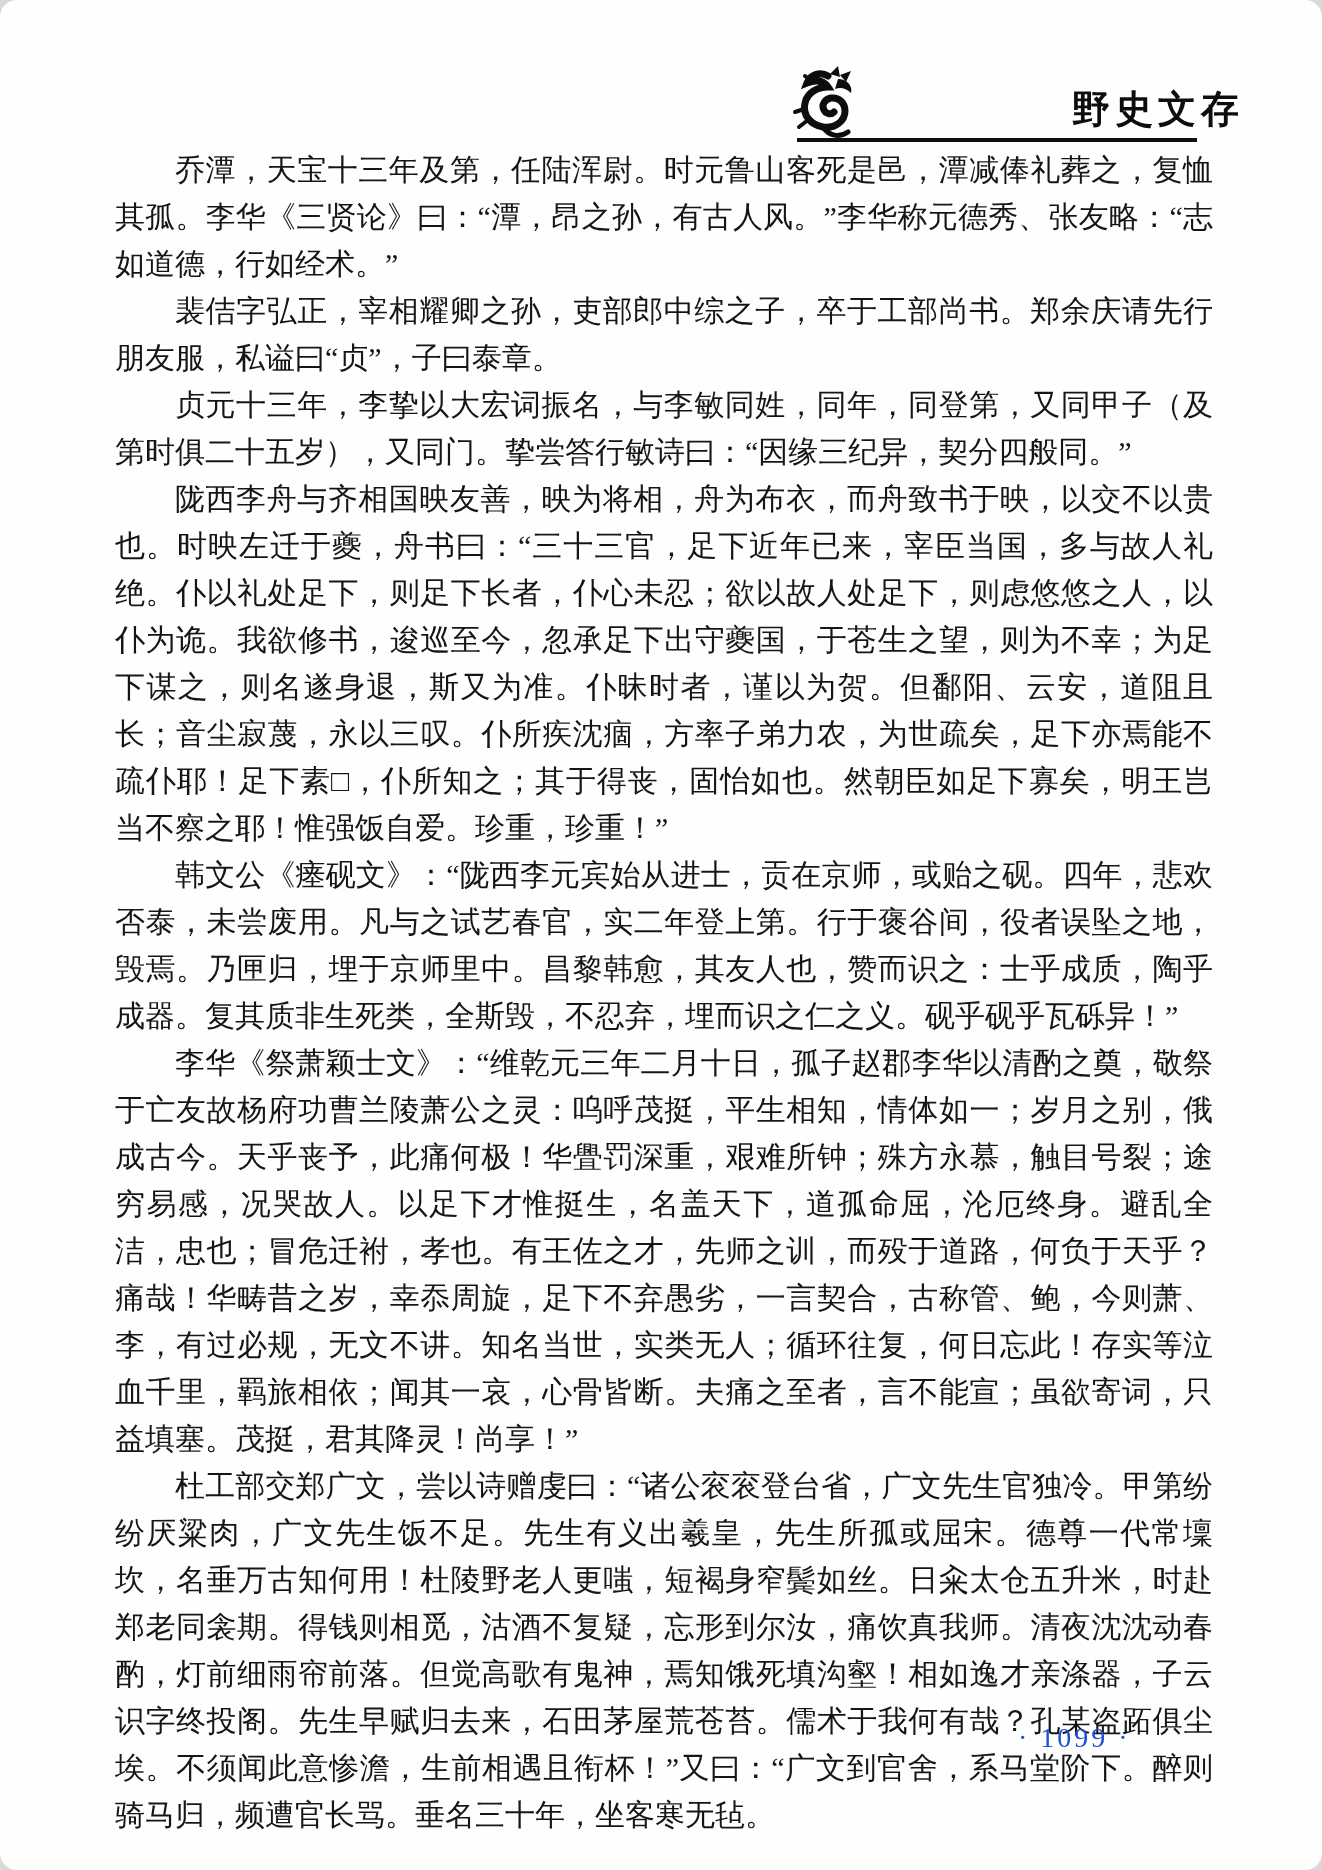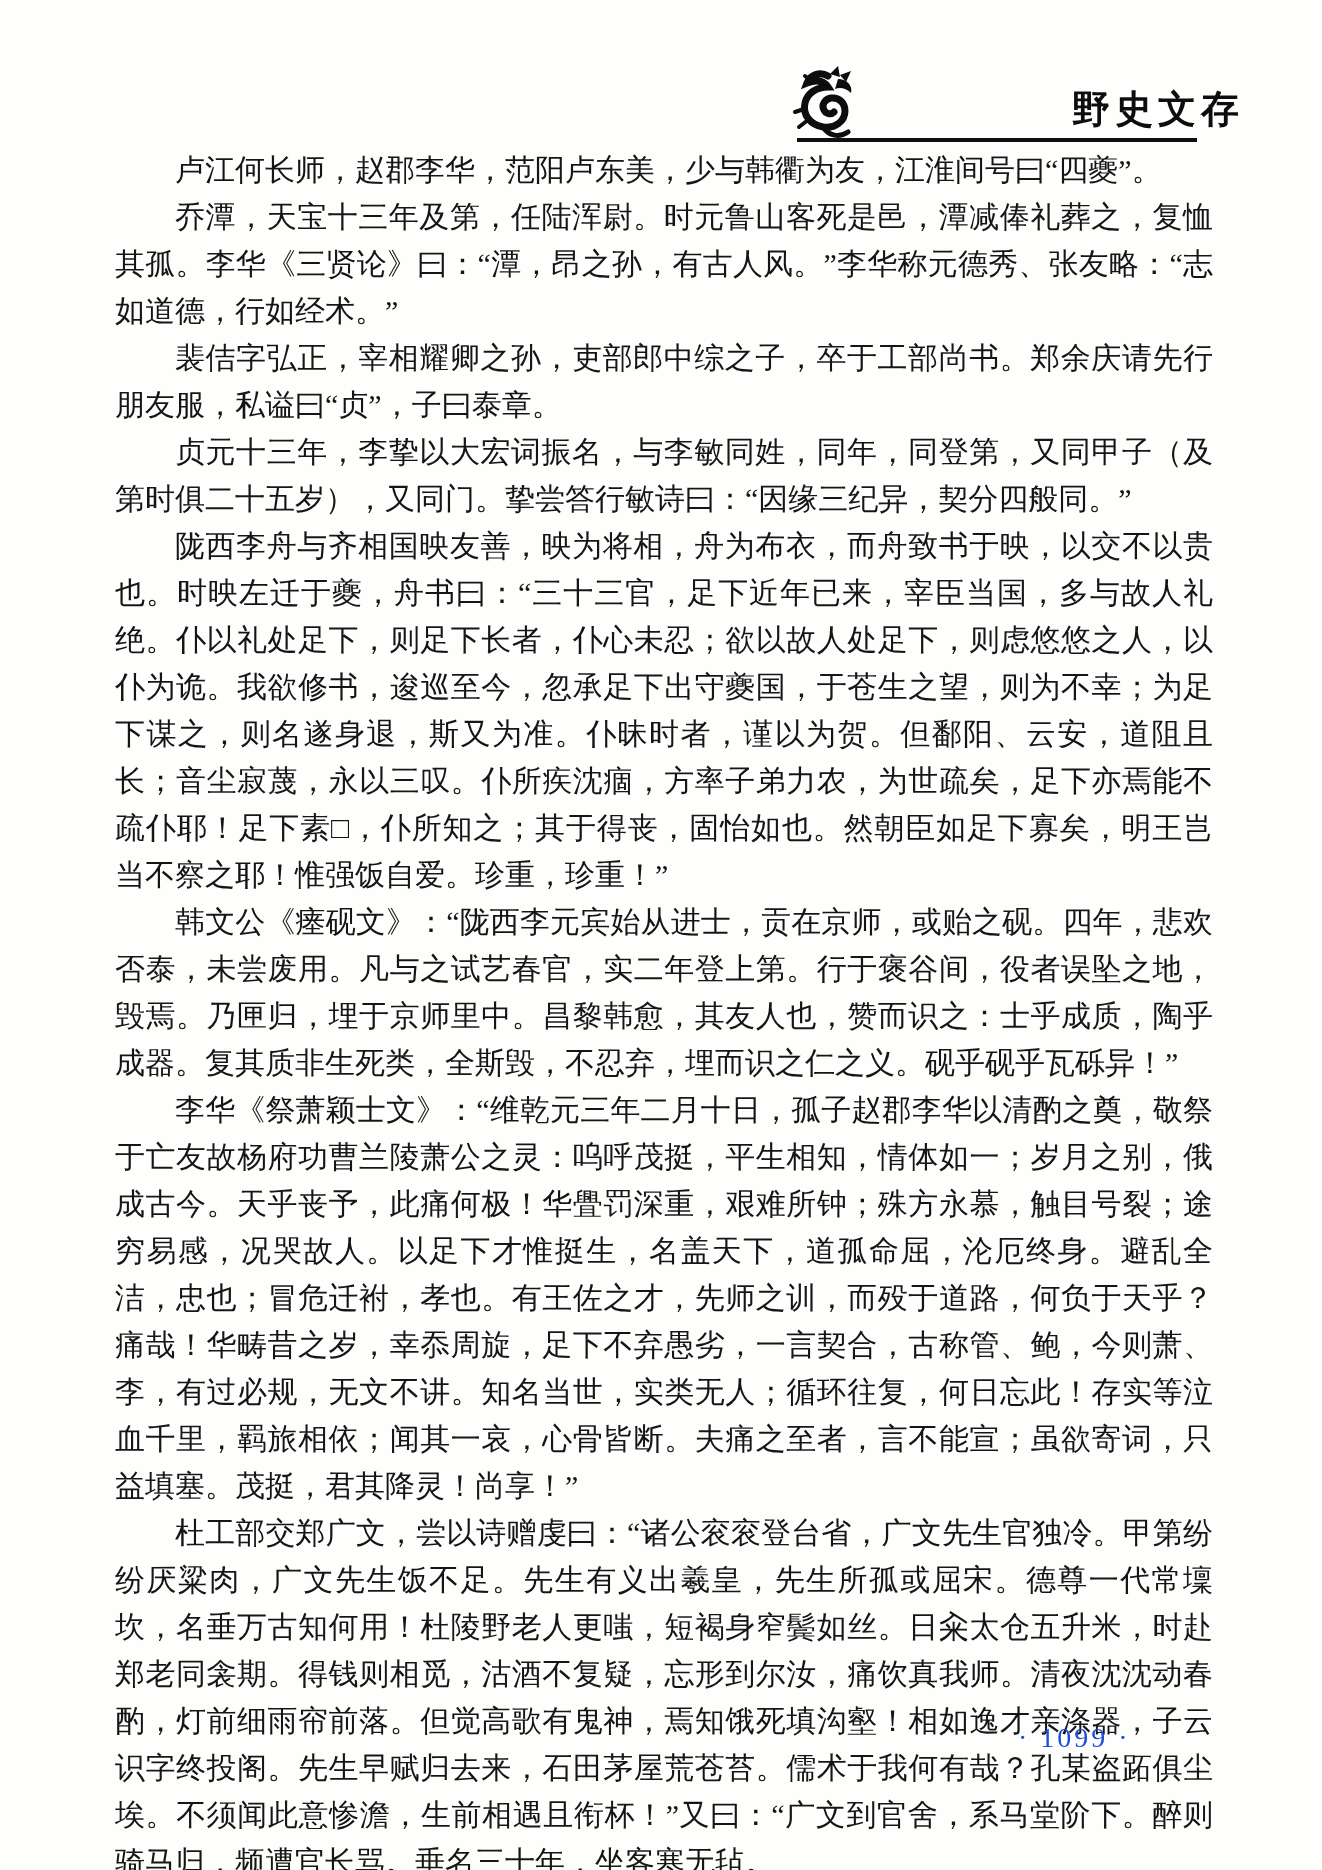--- a/index.html
+++ b/index.html
@@ -7,20 +7,21 @@
   .page {
     position: relative;
     width: 1322px;
     height: 1870px;
     margin: 0 auto;
     background: #fefefdff;
     background: #fefefd;
     color: #141414;
     font-family: "Liberation Serif", "DejaVu Serif", serif;
     overflow: hidden;
+    border-radius: 17px;
   }
   .header-title {
     position: absolute;
     top: 84px;
     left: 1072px;
     font-family: "Liberation Sans", "DejaVu Sans", sans-serif;
     font-weight: 700;
     font-size: 38px;
     letter-spacing: 5px;
     color: #0d0d0d;
@@ -82,21 +83,20 @@
       <path d="M16 43 L7 46" stroke="#0d0d0d" stroke-width="4" stroke-linecap="round"></path>
       <path d="M25 16 L17 10" stroke="#0d0d0d" stroke-width="4" stroke-linecap="round"></path>
     </svg>
   </div>
 
   <div class="header-title">野史文存</div>
 
   <div class="header-rule"></div>
 
   <div class="content">
-    <p>卢江何长师，赵郡李华，范阳卢东美，少与韩衢为友，江淮间号曰“四夔”。</p>
     <p>乔潭，天宝十三年及第，任陆浑尉。时元鲁山客死是邑，潭减俸礼葬之，复恤其孤。李华《三贤论》曰：“潭，昂之孙，有古人风。”李华称元德秀、张友略：“志如道德，行如经术。”</p>
     <p>裴佶字弘正，宰相耀卿之孙，吏部郎中综之子，卒于工部尚书。郑余庆请先行朋友服，私谥曰“贞”，子曰泰章。</p>
     <p>贞元十三年，李挚以大宏词振名，与李敏同姓，同年，同登第，又同甲子（及第时俱二十五岁），又同门。挚尝答行敏诗曰：“因缘三纪异，契分四般同。”</p>
     <p>陇西李舟与齐相国映友善，映为将相，舟为布衣，而舟致书于映，以交不以贵也。时映左迁于夔，舟书曰：“三十三官，足下近年已来，宰臣当国，多与故人礼绝。仆以礼处足下，则足下长者，仆心未忍；欲以故人处足下，则虑悠悠之人，以仆为诡。我欲修书，逡巡至今，忽承足下出守夔国，于苍生之望，则为不幸；为足下谋之，则名遂身退，斯又为准。仆昧时者，谨以为贺。但鄱阳、云安，道阻且长；音尘寂蔑，永以三叹。仆所疾沈痼，方率子弟力农，为世疏矣，足下亦焉能不疏仆耶！足下素□，仆所知之；其于得丧，固怡如也。然朝臣如足下寡矣，明王岂当不察之耶！惟强饭自爱。珍重，珍重！”</p>
     <p>韩文公《瘗砚文》：“陇西李元宾始从进士，贡在京师，或贻之砚。四年，悲欢否泰，未尝废用。凡与之试艺春官，实二年登上第。行于褒谷间，役者误坠之地，毁焉。乃匣归，埋于京师里中。昌黎韩愈，其友人也，赞而识之：士乎成质，陶乎成器。复其质非生死类，全斯毁，不忍弃，埋而识之仁之义。砚乎砚乎瓦砾异！”</p>
     <p>李华《祭萧颖士文》：“维乾元三年二月十日，孤子赵郡李华以清酌之奠，敬祭于亡友故杨府功曹兰陵萧公之灵：呜呼茂挺，平生相知，情体如一；岁月之别，俄成古今。天乎丧予，此痛何极！华舋罚深重，艰难所钟；殊方永慕，触目号裂；途穷易感，况哭故人。以足下才惟挺生，名盖天下，道孤命屈，沦厄终身。避乱全洁，忠也；冒危迁袝，孝也。有王佐之才，先师之训，而殁于道路，何负于天乎？痛哉！华畴昔之岁，幸忝周旋，足下不弃愚劣，一言契合，古称管、鲍，今则萧、李，有过必规，无文不讲。知名当世，实类无人；循环往复，何日忘此！存实等泣血千里，羁旅相依；闻其一哀，心骨皆断。夫痛之至者，言不能宣；虽欲寄词，只益填塞。茂挺，君其降灵！尚享！”</p>
     <p>杜工部交郑广文，尝以诗赠虔曰：“诸公衮衮登台省，广文先生官独冷。甲第纷纷厌粱肉，广文先生饭不足。先生有义出羲皇，先生所孤或屈宋。德尊一代常壈坎，名垂万古知何用！杜陵野老人更嗤，短褐身窄鬓如丝。日籴太仓五升米，时赴郑老同衾期。得钱则相觅，沽酒不复疑，忘形到尔汝，痛饮真我师。清夜沈沈动春酌，灯前细雨帘前落。但觉高歌有鬼神，焉知饿死填沟壑！相如逸才亲涤器，子云识字终投阁。先生早赋归去来，石田茅屋荒苍苔。儒术于我何有哉？孔某盗跖俱尘埃。不须闻此意惨澹，生前相遇且衔杯！”又曰：“广文到官舍，系马堂阶下。醉则骑马归，频遭官长骂。垂名三十年，坐客寒无毡。</p>
   </div>
 
   <div class="page-number">· 1099 ·</div>

